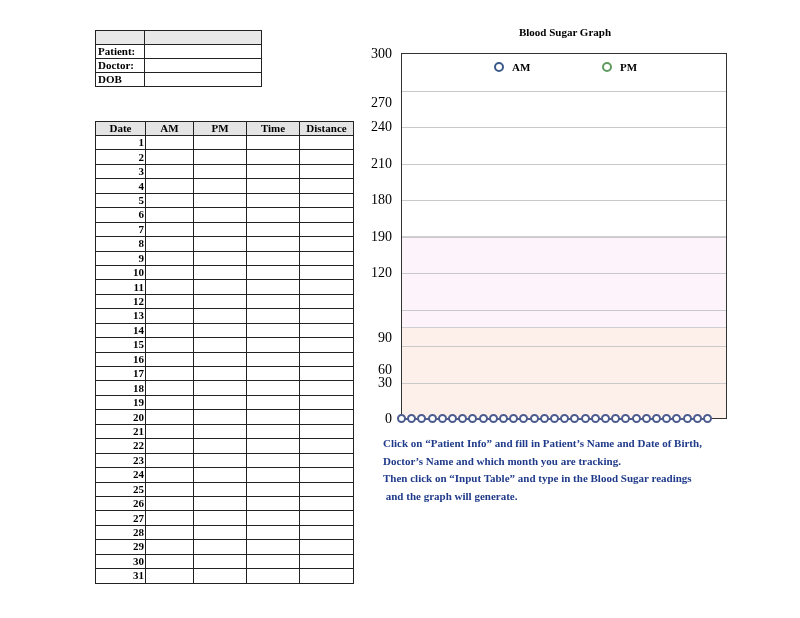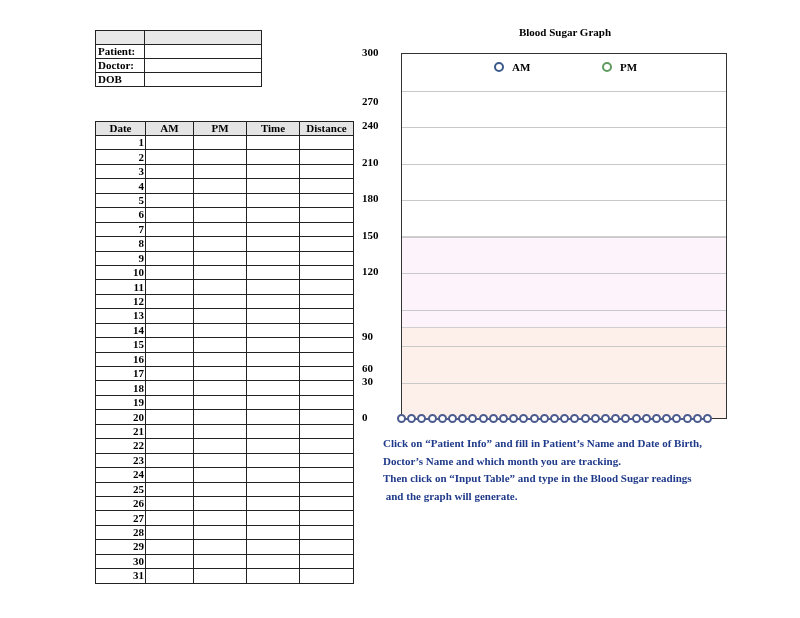--- a/index.html
+++ b/index.html
@@ -18,21 +18,21 @@
   #log-table { position:absolute; left:95px; top:121px; width:258px; table-layout:fixed; }
   #log-table th { background:#e4e4e4; border:1px solid #222; font-size:11px; font-weight:bold; height:13px; padding:0; line-height:13px; text-align:center; }
   #log-table td { border:1px solid #222; height:13.45px; padding:0 1px; font-size:11px; font-weight:bold; line-height:13px; }
   #log-table td.date { text-align:right; }
 
   
   #chart-title { position:absolute; left:480px; top:26px; width:170px; text-align:center; font-size:11px; font-weight:bold; }
   #plot { position:absolute; left:401px; top:53px; width:326px; height:365px; border:1px solid #333; border-bottom:none; box-sizing:border-box; background:#fff; overflow:visible; }
   .band { position:absolute; left:0; right:0; }
   .grid { position:absolute; left:0; right:0; height:0; border-top:1px solid #c9c9c9; }
-  .ytick { position:absolute; width:30px; text-align:left; font-size:11px; font-weight:bold; left:362px; }
+  .ytick { position:absolute; width:30px; text-align:right; font-size:14px; font-weight:normal; left:362px; }
   #x-axis { position:absolute; left:401px; top:418px; width:326px; height:0; border-top:1px solid #333; }
   #legend { position:absolute; left:490px; top:61px; width:180px; height:14px; font-size:11px; font-weight:bold; }
   .leg-item { position:absolute; top:0; display:flex; align-items:center; gap:8px; }
   .leg-marker { width:6px; height:6px; border-radius:50%; border:2px solid; box-sizing:content-box; }
   .marker { position:absolute; width:5px; height:5px; border:2px solid #4d5c8e; border-radius:50%; background:#fff; top:-5px; box-sizing:content-box; }
   #instructions { position:absolute; left:367px; top:435px; width:380px; font-size:11px; font-weight:bold; color:#1f3a8a; line-height:17.5px; }
   #instructions div { white-space:pre;margin-left:16px; }
 </style>
 </head>
 <body>
@@ -297,21 +297,21 @@
 </table>
 
 <div id="chart-title">Blood Sugar Graph</div>
 
 <div id="y-ticks">
     <div class="ytick abs" style="top: 46px;">300</div>
     <div class="ytick abs" style="top: 95px;">270</div>
     <div class="ytick abs" style="top: 119px;">240</div>
     <div class="ytick abs" style="top: 155.5px;">210</div>
     <div class="ytick abs" style="top: 192px;">180</div>
-    <div class="ytick abs" style="top: 228.5px;">150</div>
+    <div class="ytick abs" style="top: 228.5px;">190</div>
     <div class="ytick abs" style="top: 265px;">120</div>
     <div class="ytick abs" style="top: 301.5px; margin-top: 28px;">90</div>
     <div class="ytick abs" style="top: 338px; margin-top: 24px;">60</div>
     <div class="ytick abs" style="top: 374.5px;">30</div>
     <div class="ytick abs" style="top: 411px;">0</div>
   </div>
 
 <div id="plot">
   <div id="bands">
       <div class="band" style="top: 182.5px; height: 91.25px; background: rgb(252, 243, 251);"></div>

